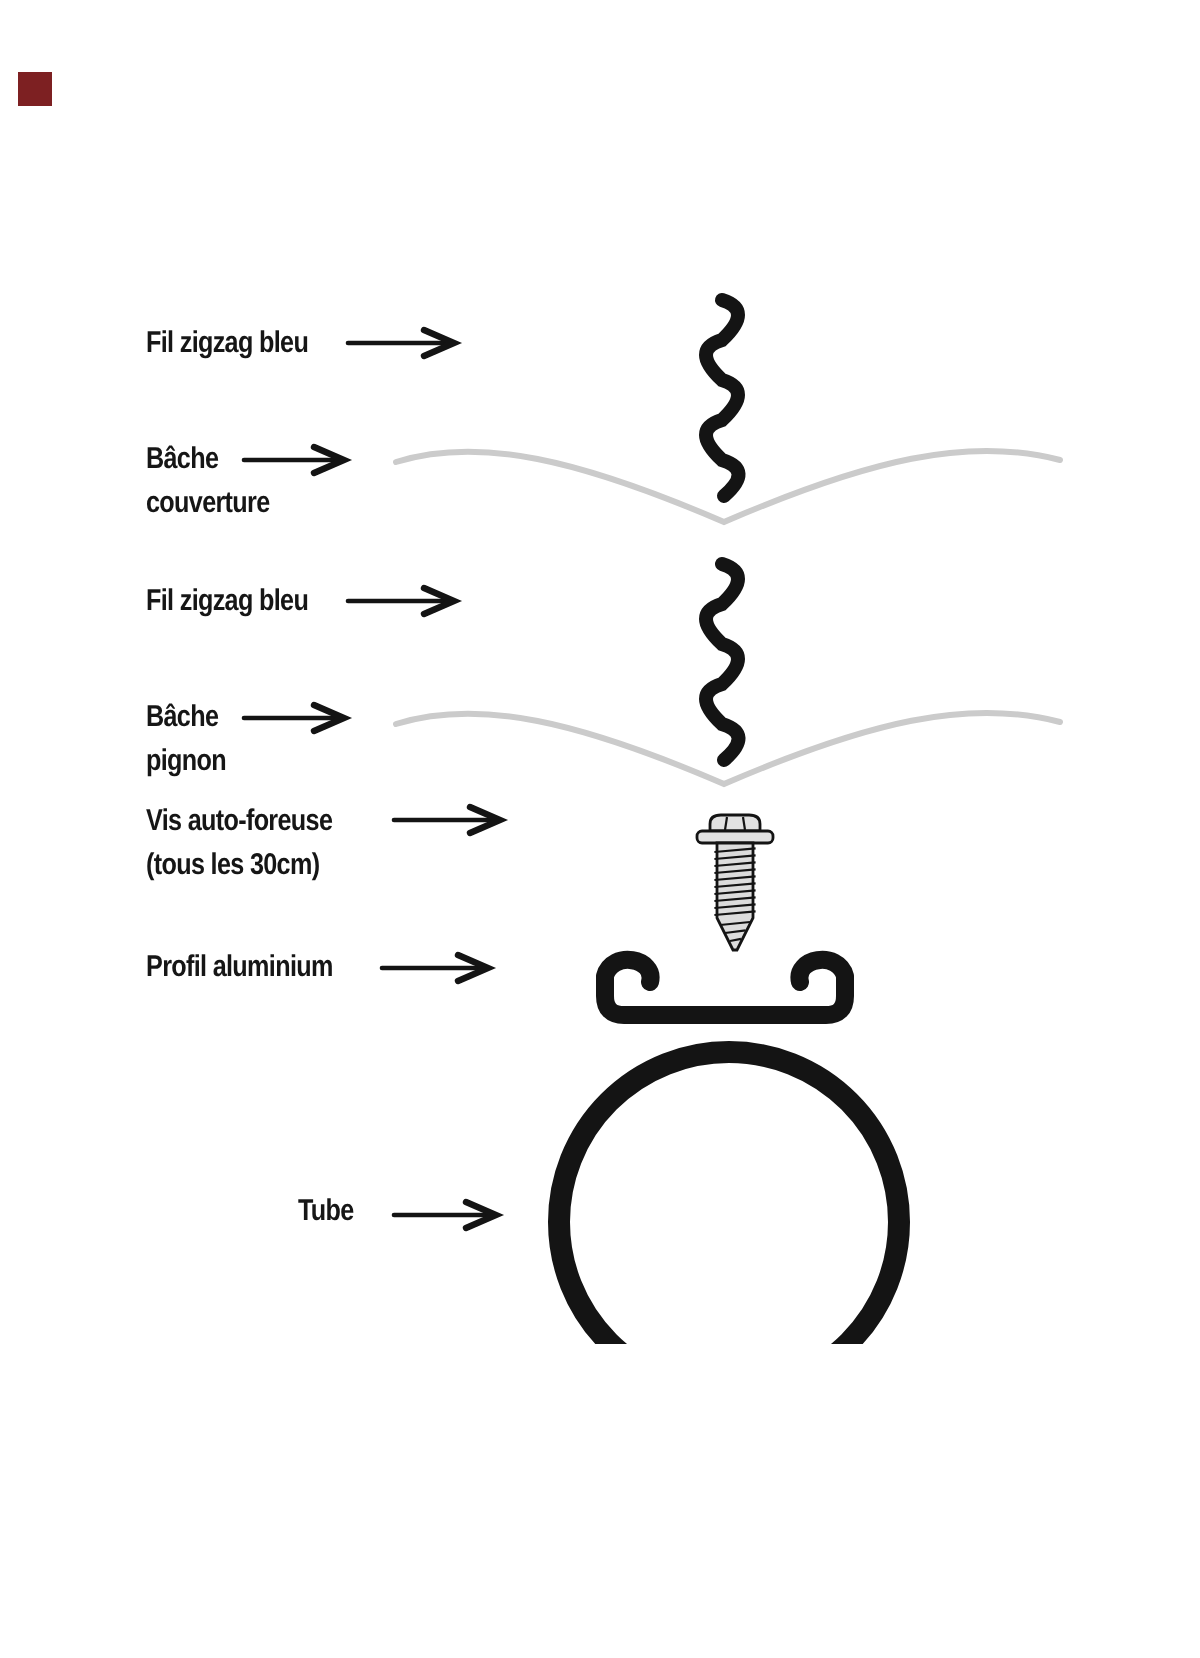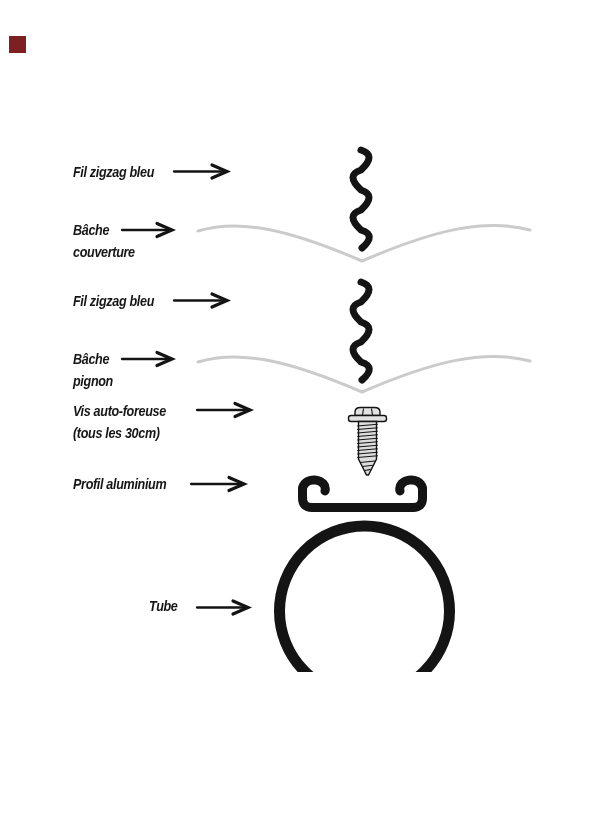--- a/index.html
+++ b/index.html
@@ -1,17 +1,17 @@
 <!DOCTYPE html>
 <html><head>
 <meta charset="utf-8">
 <style>
   html,body{margin:0;padding:0;background:#ffffff;}
   .stage{position:relative;width:600px;height:672px;background:#ffffff;overflow:hidden;
-         font-family:"Liberation Sans", sans-serif;font-style:italic;}
+         font-family:"Liberation Sans", sans-serif;}
   .brand{position:absolute;left:9px;top:36px;width:17px;height:17px;background:#7d2022;}
   .art{position:absolute;left:0;top:0;}
   .label{position:absolute;font-weight:700;font-size:15px;line-height:22px;color:#161616;
          letter-spacing:-0.4px;white-space:nowrap;transform:scaleX(0.84);transform-origin:left top;}
   .ln{display:block;}
 </style>
 </head>
 <body>
 
 <div class="stage">

